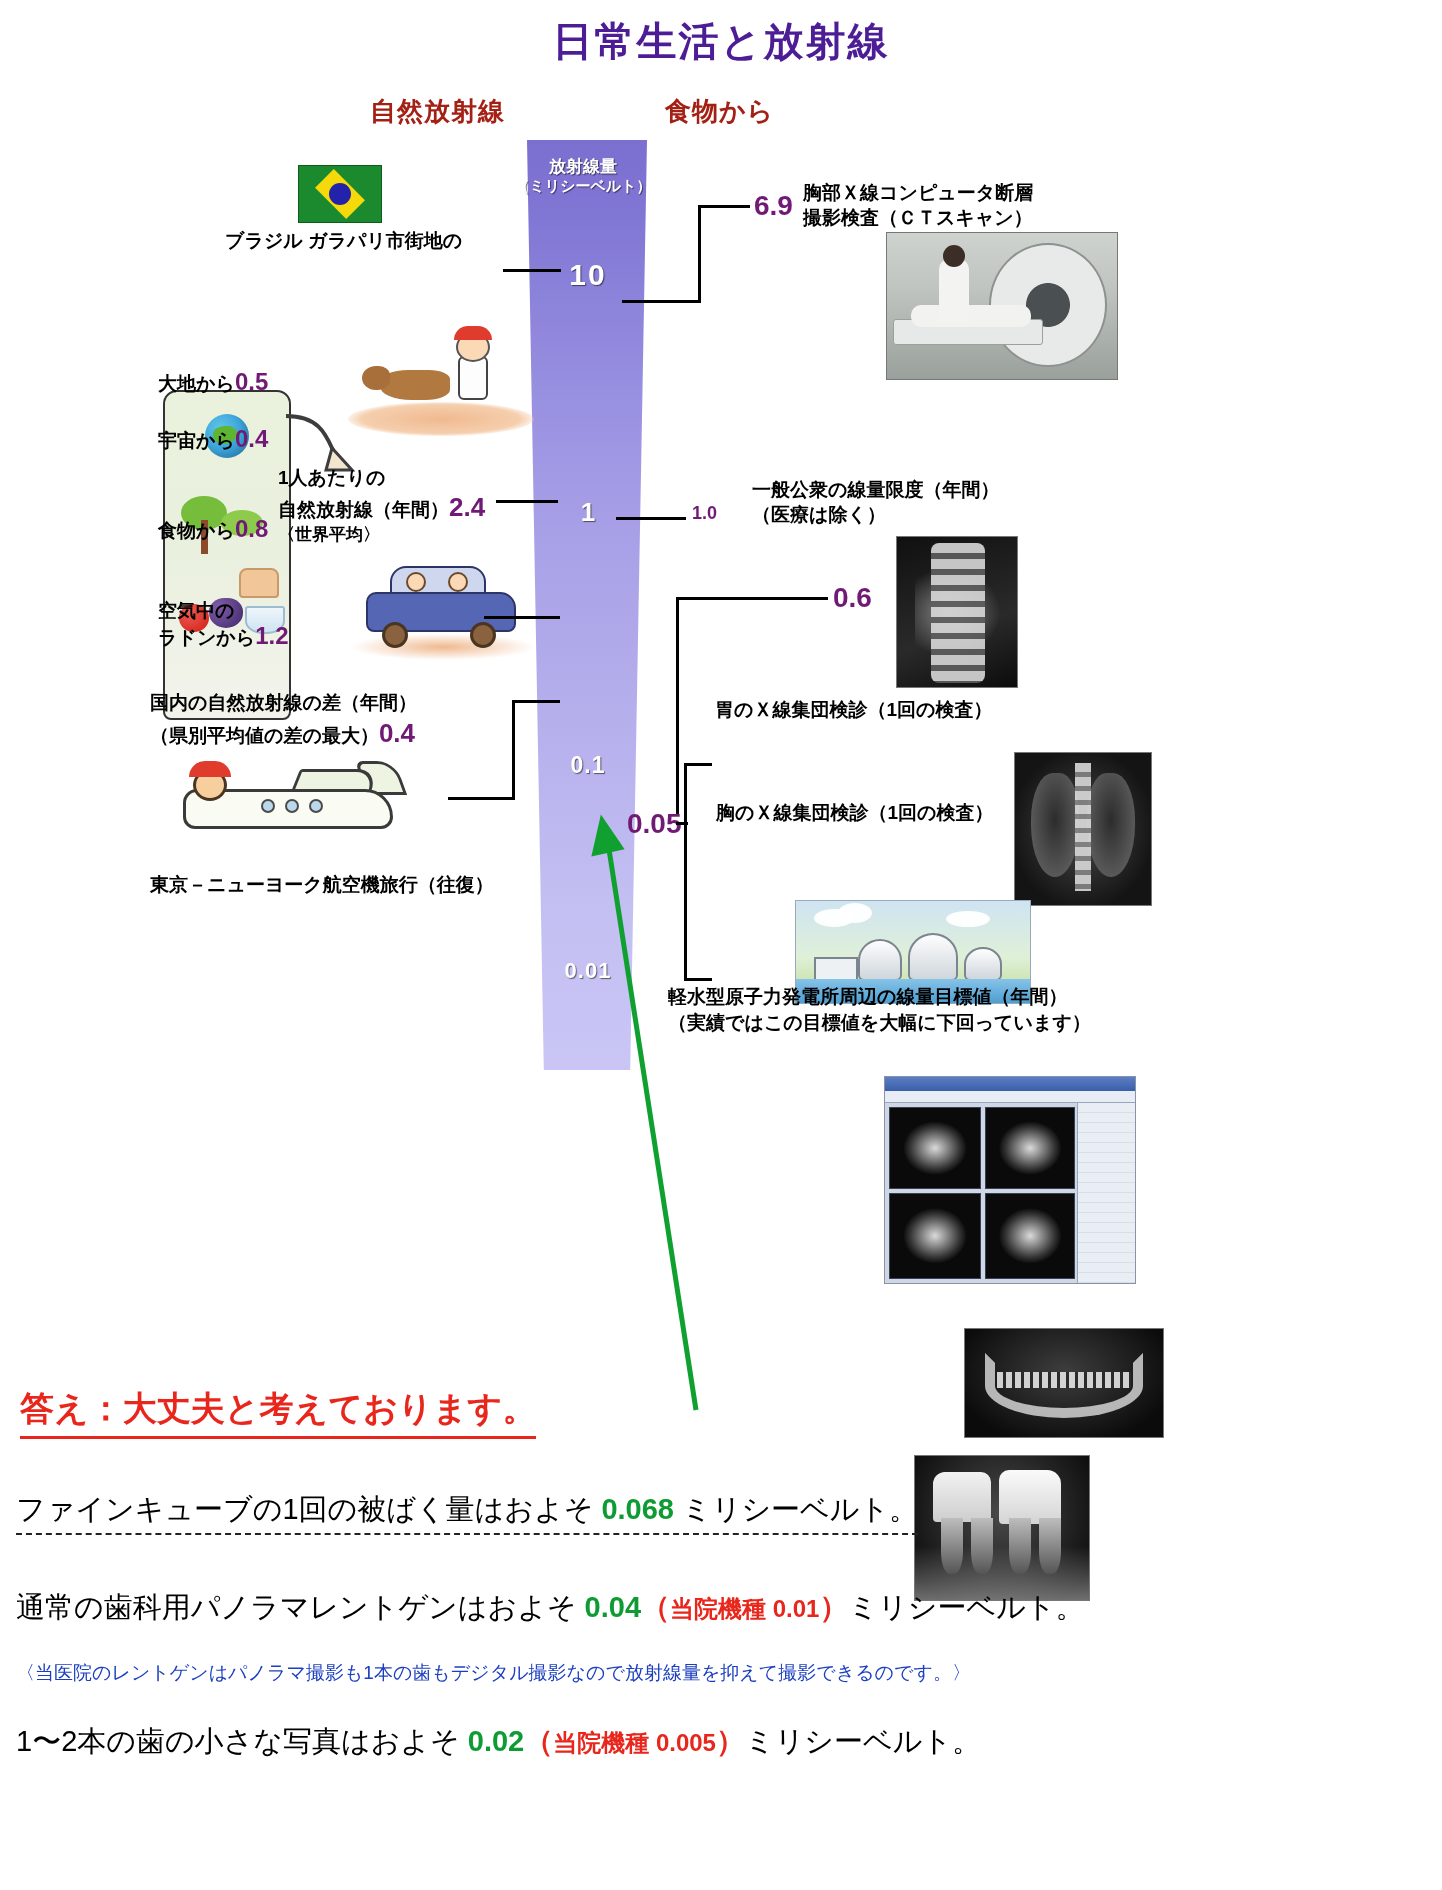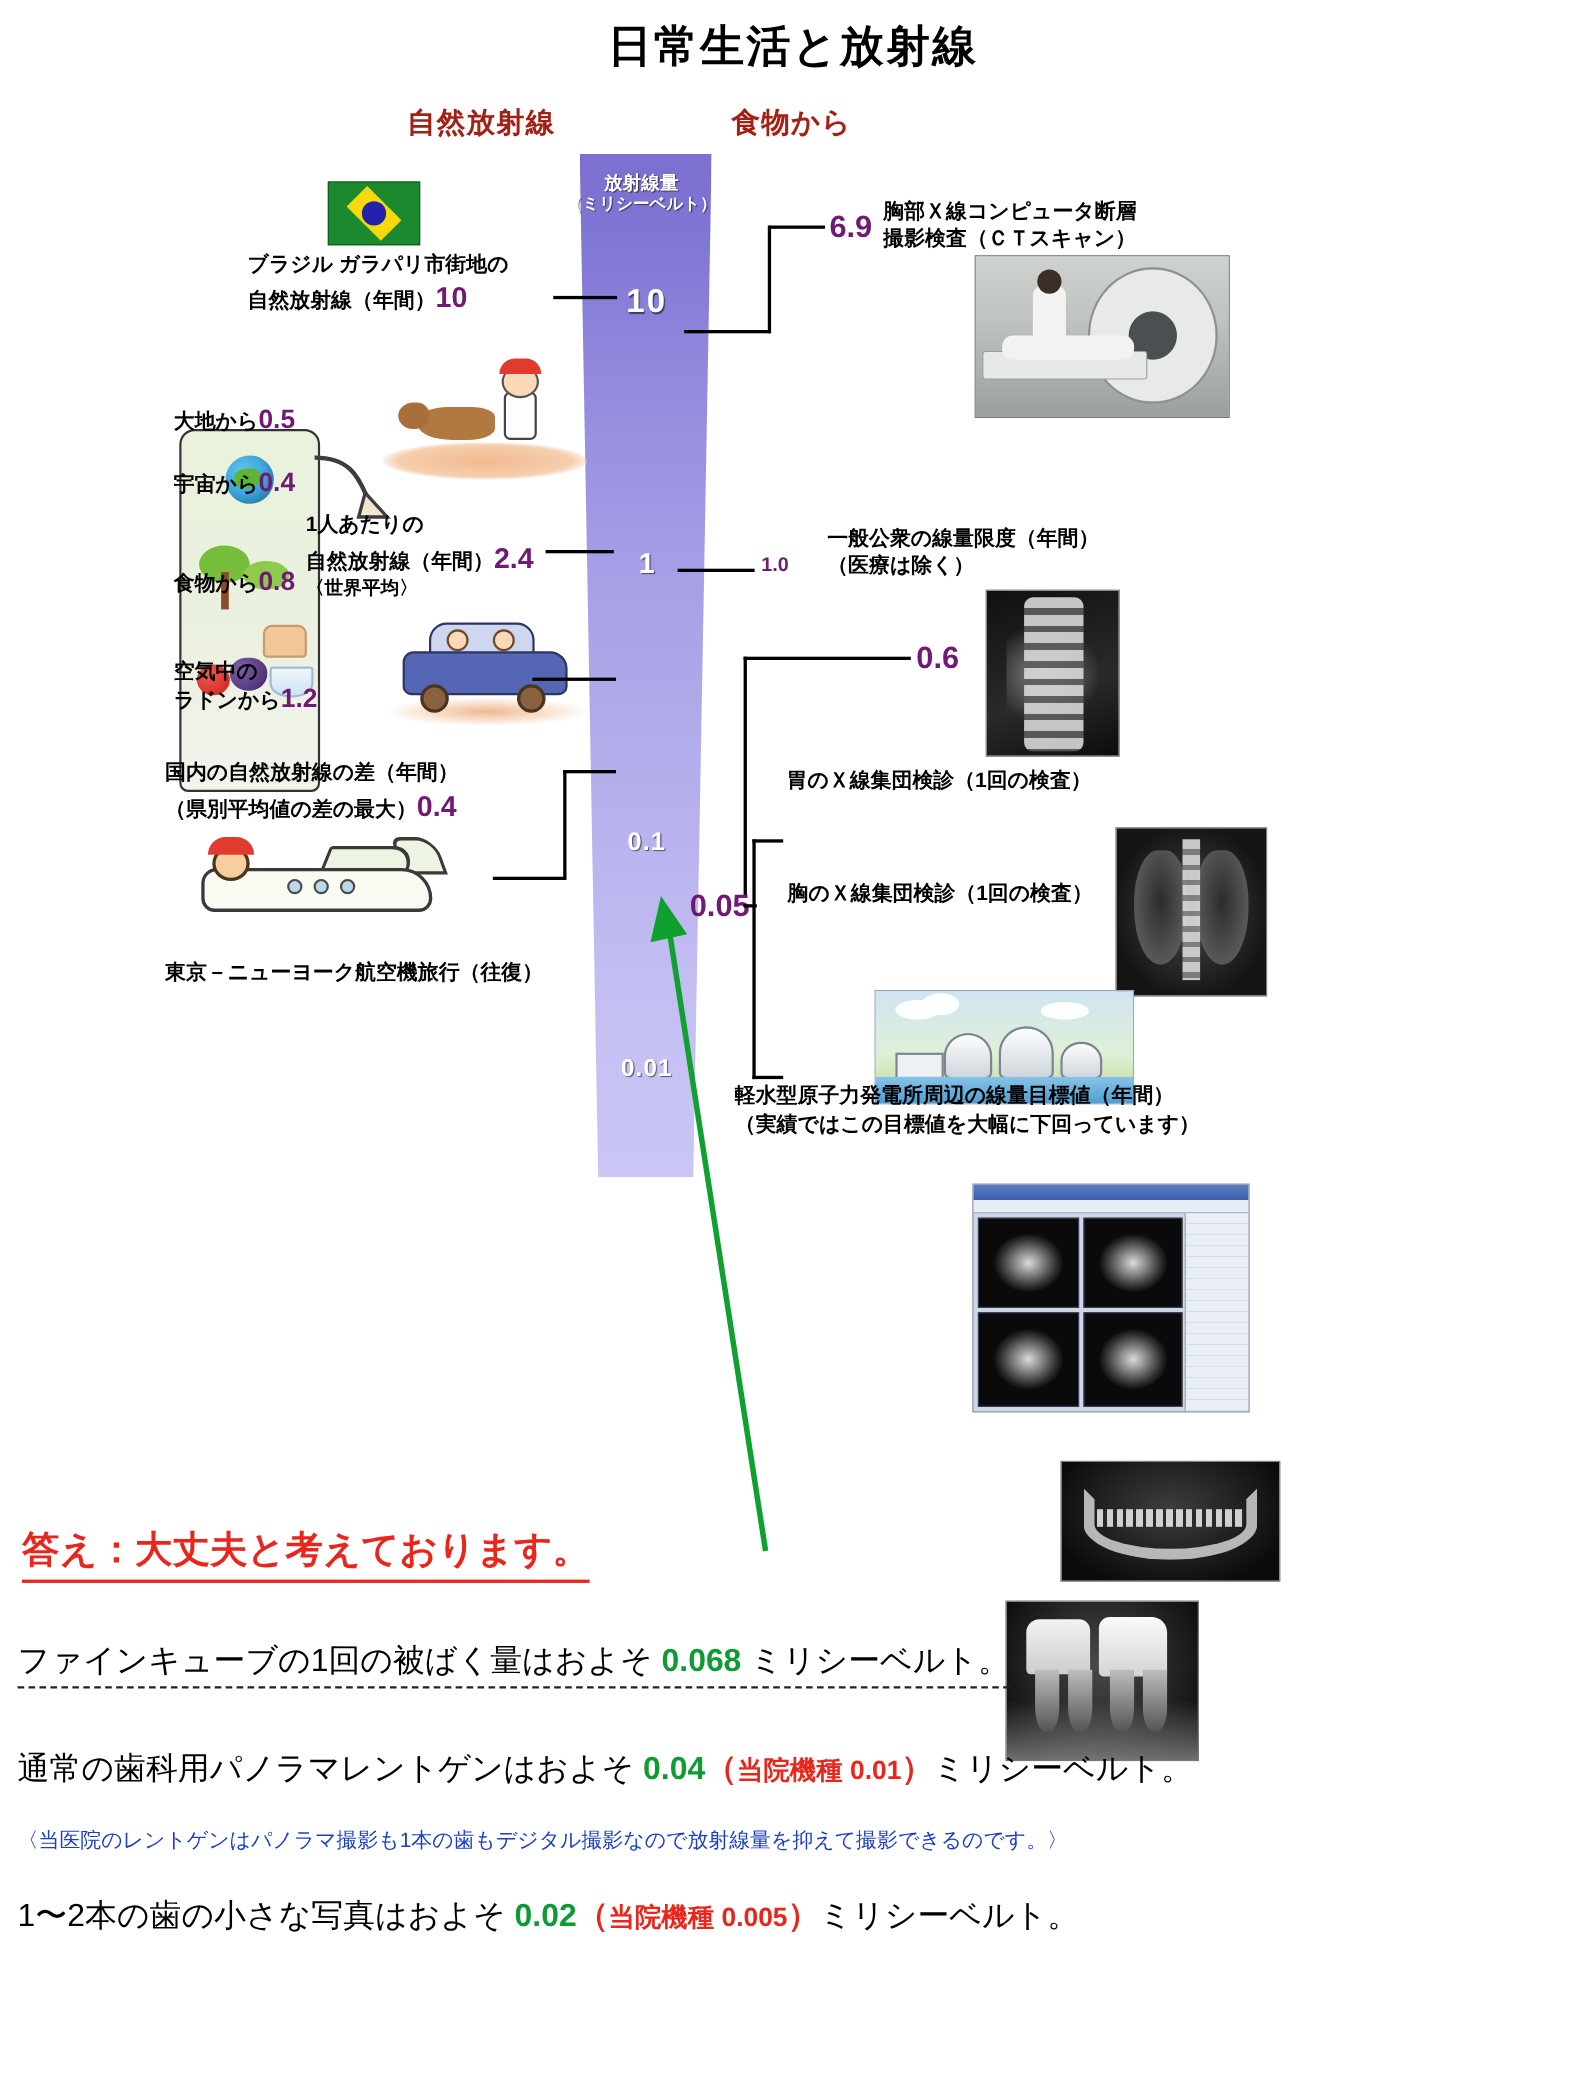--- a/index.html
+++ b/index.html
@@ -12,21 +12,21 @@
     overflow: hidden;
     color: #000;
   }
   .abs { position: absolute; }
 
   
   #page-title {
     left: 0; right: 0; top: 14px;
     text-align: center;
     font-size: 40px; font-weight: bold; letter-spacing: 2px;
-    color: #000000;
+    color: #4c1d95;
   }
   #hdr-natural {
     left: 370px; top: 94px;
     font-size: 26px; font-weight: bold; color: #a32015; letter-spacing: 1px;
   }
   #hdr-artificial {
     left: 665px; top: 94px;
     font-size: 26px; font-weight: bold; color: #a32015; letter-spacing: 1px;
   }
 
@@ -276,23 +276,20 @@
 <div class="abs scale-lbl" id="scale-1">1</div>
 <div class="abs scale-lbl" id="scale-01">0.1</div>
 <div class="abs scale-lbl" id="scale-001">0.01</div>
 
 <div class="abs" id="brazil-flag">
   <div class="diamond"></div>
     <div class="globe"></div>
 </div>
 <div class="abs lbl" style="left:225px; top:228px; width:330px; text-align:left;">
   <div>ブラジル ガラパリ市街地の</div>
-  <div style="white-space:nowrap;">
-    <span>自然放射線（年間）</span><span class="val" style="font-size:26px;">10</span>
-  </div>
 </div>
 
 <div class="abs hline" style="left:503px; top:269px; width:58px;"></div>
 
 <div class="abs" id="nature-panel">
   <div class="np-art earth-globe"></div>
   <div class="np-art tree">
     <div class="crown"></div>
       <div class="crown2"></div>
       <div class="trunk"></div>

